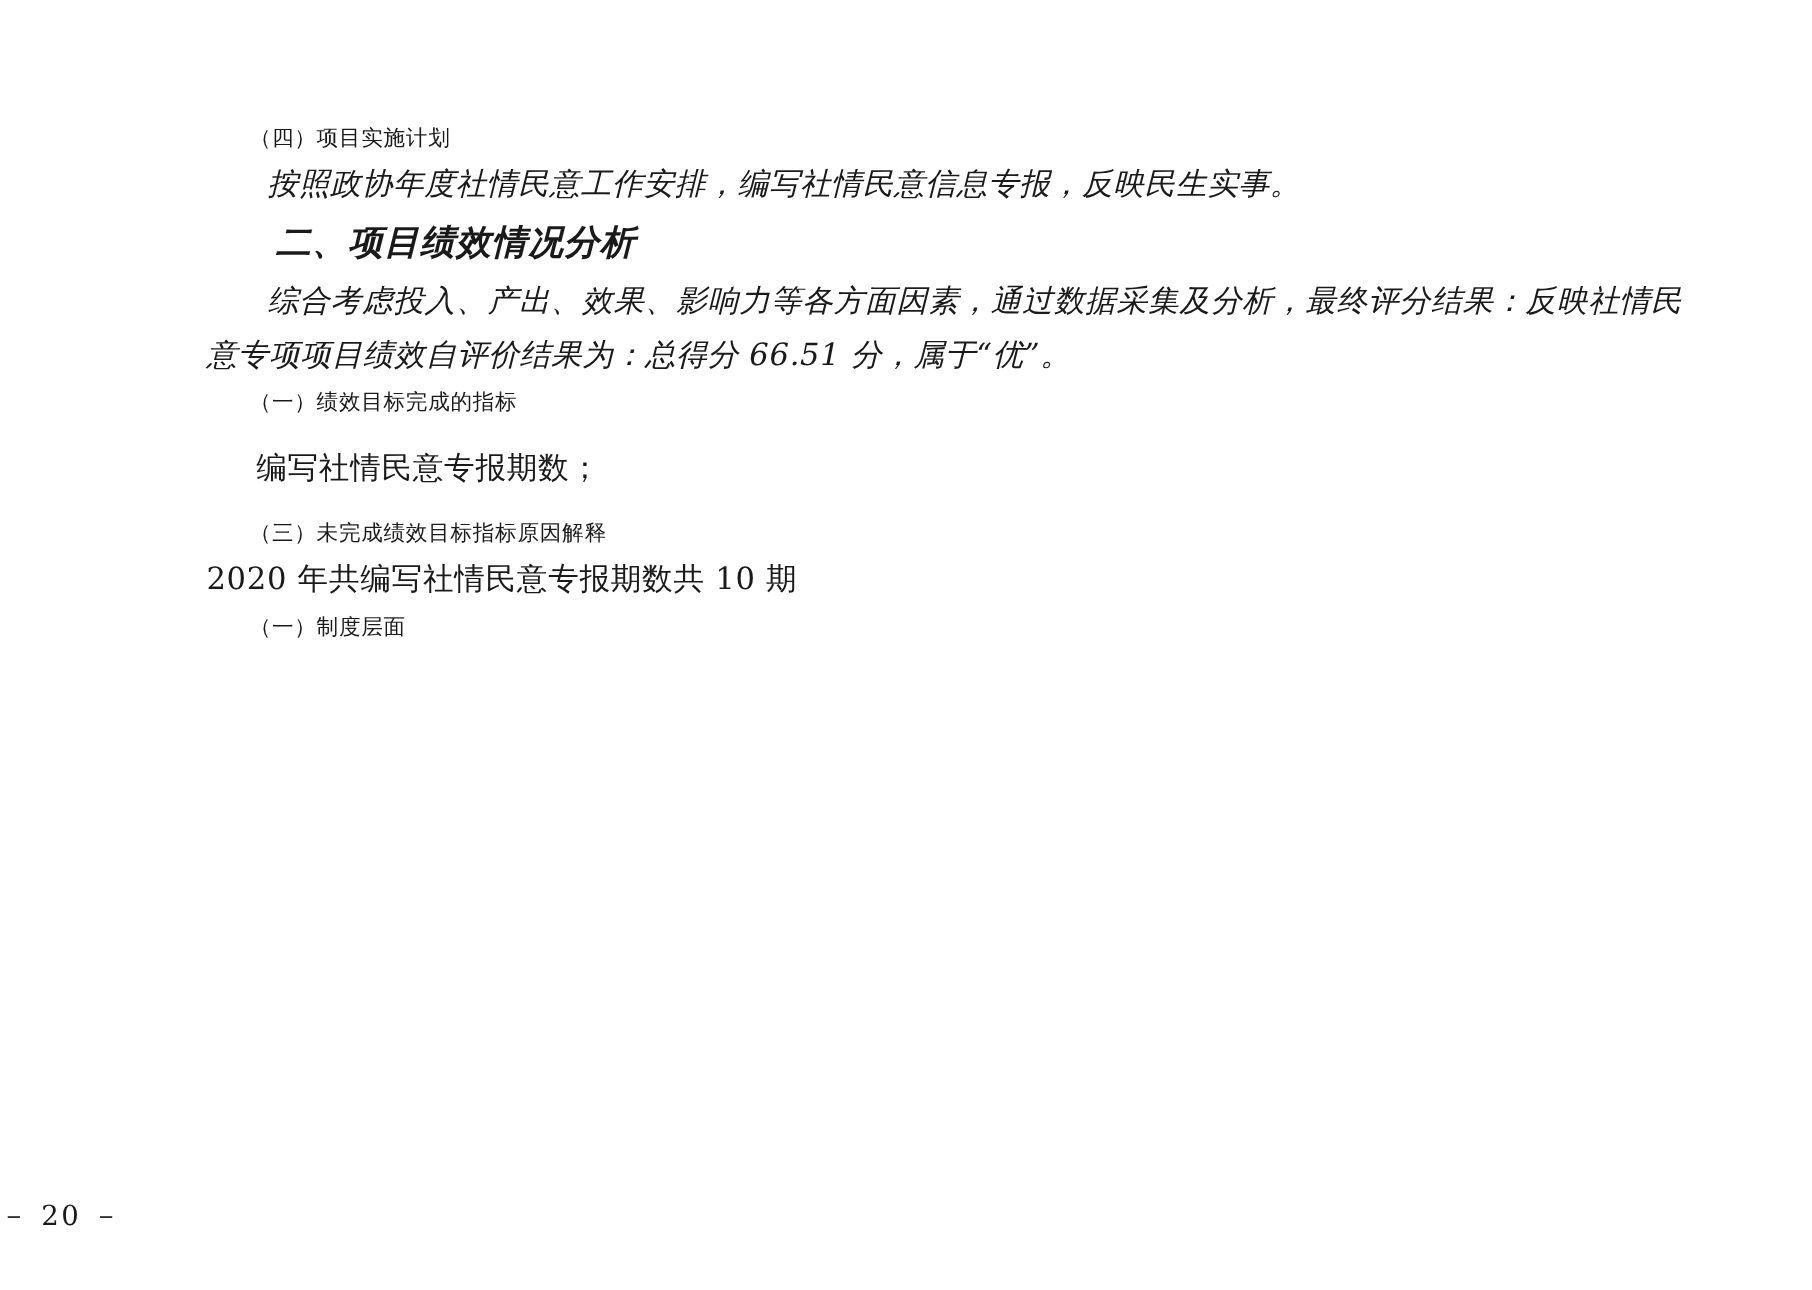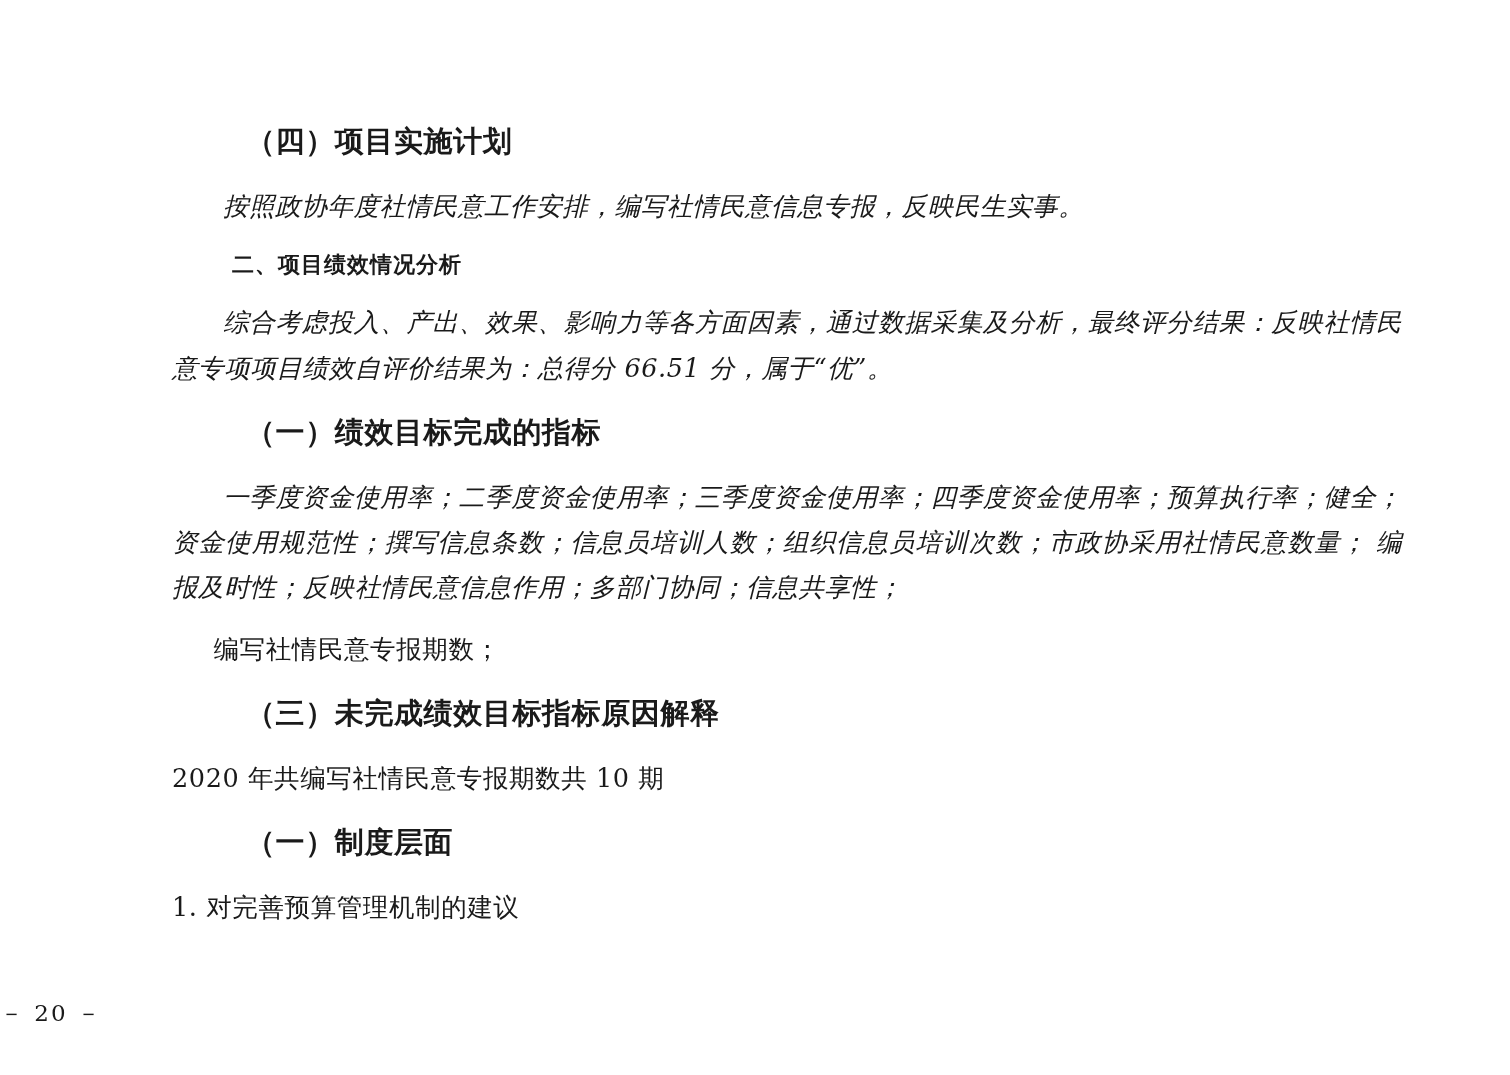--- a/index.html
+++ b/index.html
@@ -23,30 +23,31 @@
   }
   .doc-body {
     font-size: 25.5px;
     line-height: 1.78;
     text-align: justify;
     text-justify: inter-ideograph;
     letter-spacing: 0.6px;
   }
   .heading {
     font-weight: bold;
-    font-size: 22px;
+    font-size: 29px;
     text-indent: 2em;
-    margin: 16px;
+    margin: 0;
     letter-spacing: 1px;
+    font-style: italic;
   }
   .subheading {
-    font-weight: bold;
-    font-size: 29px;
+    font-weight: normal;
+    font-size: 18px;
     text-indent: 2em;
-    margin: 16px;
+    margin: 0;
     letter-spacing: 0.6px;
   }
   .para {
     text-indent: 2em;
     margin: 0;
     font-style: italic;
   }
   .para-noindent {
     text-indent: 0;
     margin: 0;
@@ -76,30 +77,28 @@
     <p class="subheading">（四）项目实施计划</p>
 
     <p class="para">按照政协年度社情民意工作安排，编写社情民意信息专报，反映民生实事。</p>
 
     <p class="heading">二、项目绩效情况分析</p>
 
     <p class="para">综合考虑投入、产出、效果、影响力等各方面因素，通过数据采集及分析，最终评分结果：反映社情民意专项项目绩效自评价结果为：总得分 66.51 分，属于“优”。</p>
 
     <p class="subheading">（一）绩效目标完成的指标</p>
 
-    <p class="para">一季度资金使用率；二季度资金使用率；三季度资金使用率；四季度资金使用率；预算执行率；健全； 资金使用规范性；撰写信息条数；信息员培训人数；组织信息员培训次数；市政协采用社情民意数量； 编报及时性；反映社情民意信息作用；多部门协同；信息共享性；</p>
 
 
     <p class="para-hang">编写社情民意专报期数；</p>
 
     <p class="subheading">（三）未完成绩效目标指标原因解释</p>
 
     <p class="para-noindent">2020 年共编写社情民意专报期数共 10 期</p>
 
 
     <p class="subheading">（一）制度层面</p>
 
-    <p class="para-noindent">1. 对完善预算管理机制的建议</p>
 
   </div>
 
   <div class="footer">－ 20 －</div>
 </div>
 
 </body></html>

